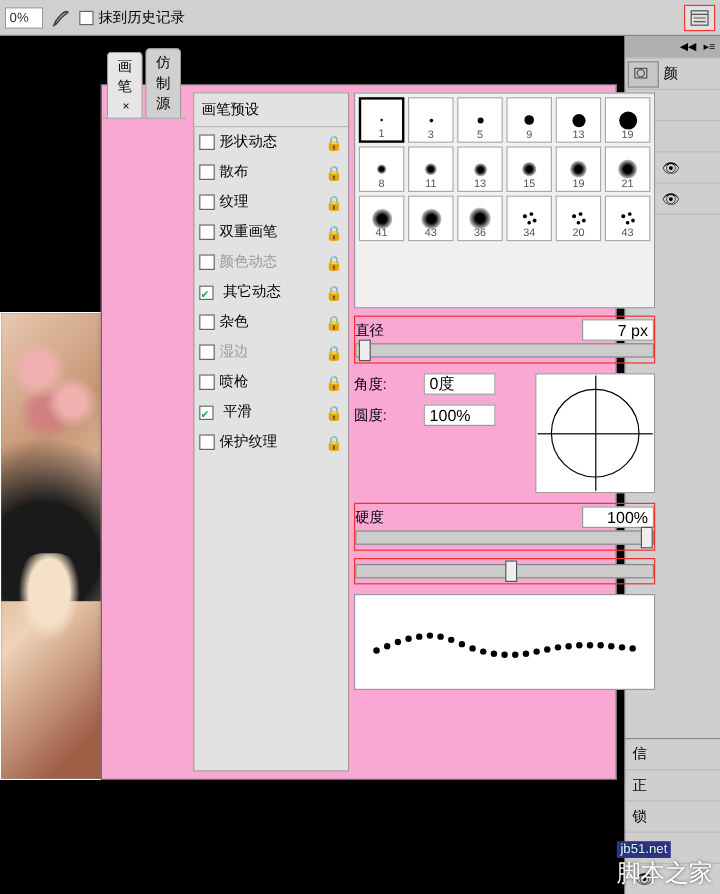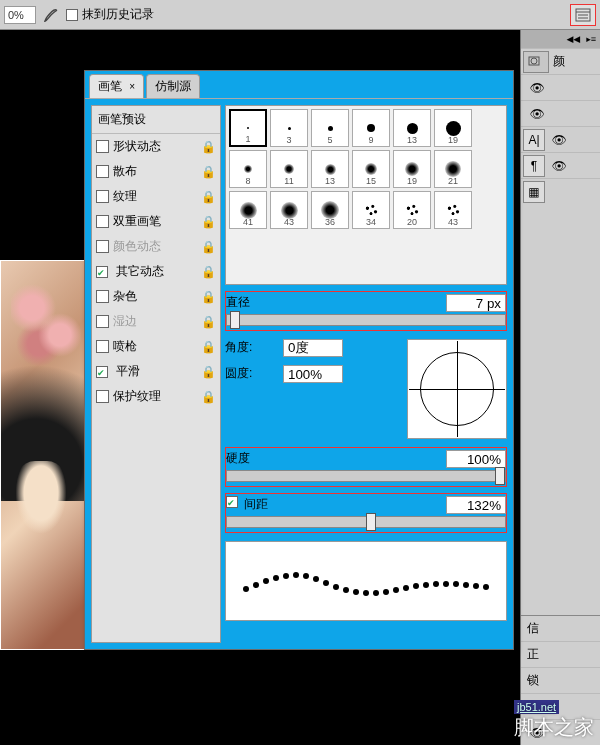--- a/index.html
+++ b/index.html
@@ -113,25 +113,25 @@
   display:inline-flex; align-items:center; justify-content:center;
 }
 .dock-label { padding: 2px 4px; }
 
 
 .panel {
   position: absolute;
   top: 70px; left: 84px;
   width: 430px;
   height: 580px;
-  background: #0ea5e9;
+  background: #f9a8d4;
   border: 1px solid #6a6a6a;
   box-shadow: 3px 3px 6px rgba(0,0,0,0.4);
   display: flex;
-  flex-direction: column;
+  flex-direction: row;
 }
 .panel-tabs {
   display: flex;
   align-items: flex-end;
   height: 28px;
   padding: 0 4px;
   border-bottom: 1px solid #aaa;
   gap: 2px;
 }
 .tab {
@@ -229,21 +229,21 @@
 }
 .dot-hard { border-radius:50%; background:#000; }
 .dot-soft { border-radius:50%; background: radial-gradient(circle,#000 30%,transparent 80%); }
 .dot-scatter { background: radial-gradient(circle at 30% 40%, #000 8%, transparent 12%),
              radial-gradient(circle at 60% 30%, #000 6%, transparent 12%),
              radial-gradient(circle at 50% 70%, #000 7%, transparent 12%),
              radial-gradient(circle at 75% 60%, #000 6%, transparent 12%);}
 
 .control-row {
   display: flex;
-  align-items: flex-start;
+  align-items: center;
   gap: 6px;
 }
 .control-label {
   width: 52px;
 }
 .num-field {
   border: 1px solid #999;
   background: #fff;
   padding: 1px 4px;
   height: 18px;
@@ -298,21 +298,21 @@
   position:relative;
 }
 .preview svg { width:100%; height:100%; }
 
 .watermark {
   position:absolute;
   bottom:4px; right:6px;
   color:#fff;
   text-shadow:0 0 3px rgba(0,0,0,.6);
 }
-.watermark .url { font-size:11px; color:#cfe; background:#338; padding:1px 3px;text-decoration:underline;}
+.watermark .url { font-size:11px; color:#cfe; background:#338; padding:1px 3px;}
 .watermark .cn { font-size:20px; display:block; text-align:right; }
 
 .right-panel-group {
   width: 28px;
   background:#c7c7c7;
   border-left:1px solid #888;
 }
 </style>
 </head>
 <body>
@@ -614,26 +614,20 @@
           <span class="control-label">硬度</span>
           <span style="flex:1"></span>
           <input class="num-field" value="100%" style="">
         </div>
         <div class="slider-track">
             <div class="slider-thumb" style="left:calc(100% - 10px)"></div>
           </div>
       </div>
 
       <div class="section red-box">
-        <div class="control-row">
-          <span class="cb-small checked"></span>
-          <span>间距</span>
-          <span style="flex:1"></span>
-          <input class="num-field" value="132%" style="">
-        </div>
         <div class="slider-track">
             <div class="slider-thumb" style="left:50%"></div>
           </div>
       </div>
 
       <div class="preview">
         <svg viewBox="0 0 280 60">
           <g fill="#000">
             <circle cx="20" cy="38" r="3"></circle>
               <circle cx="30" cy="34" r="3"></circle>

